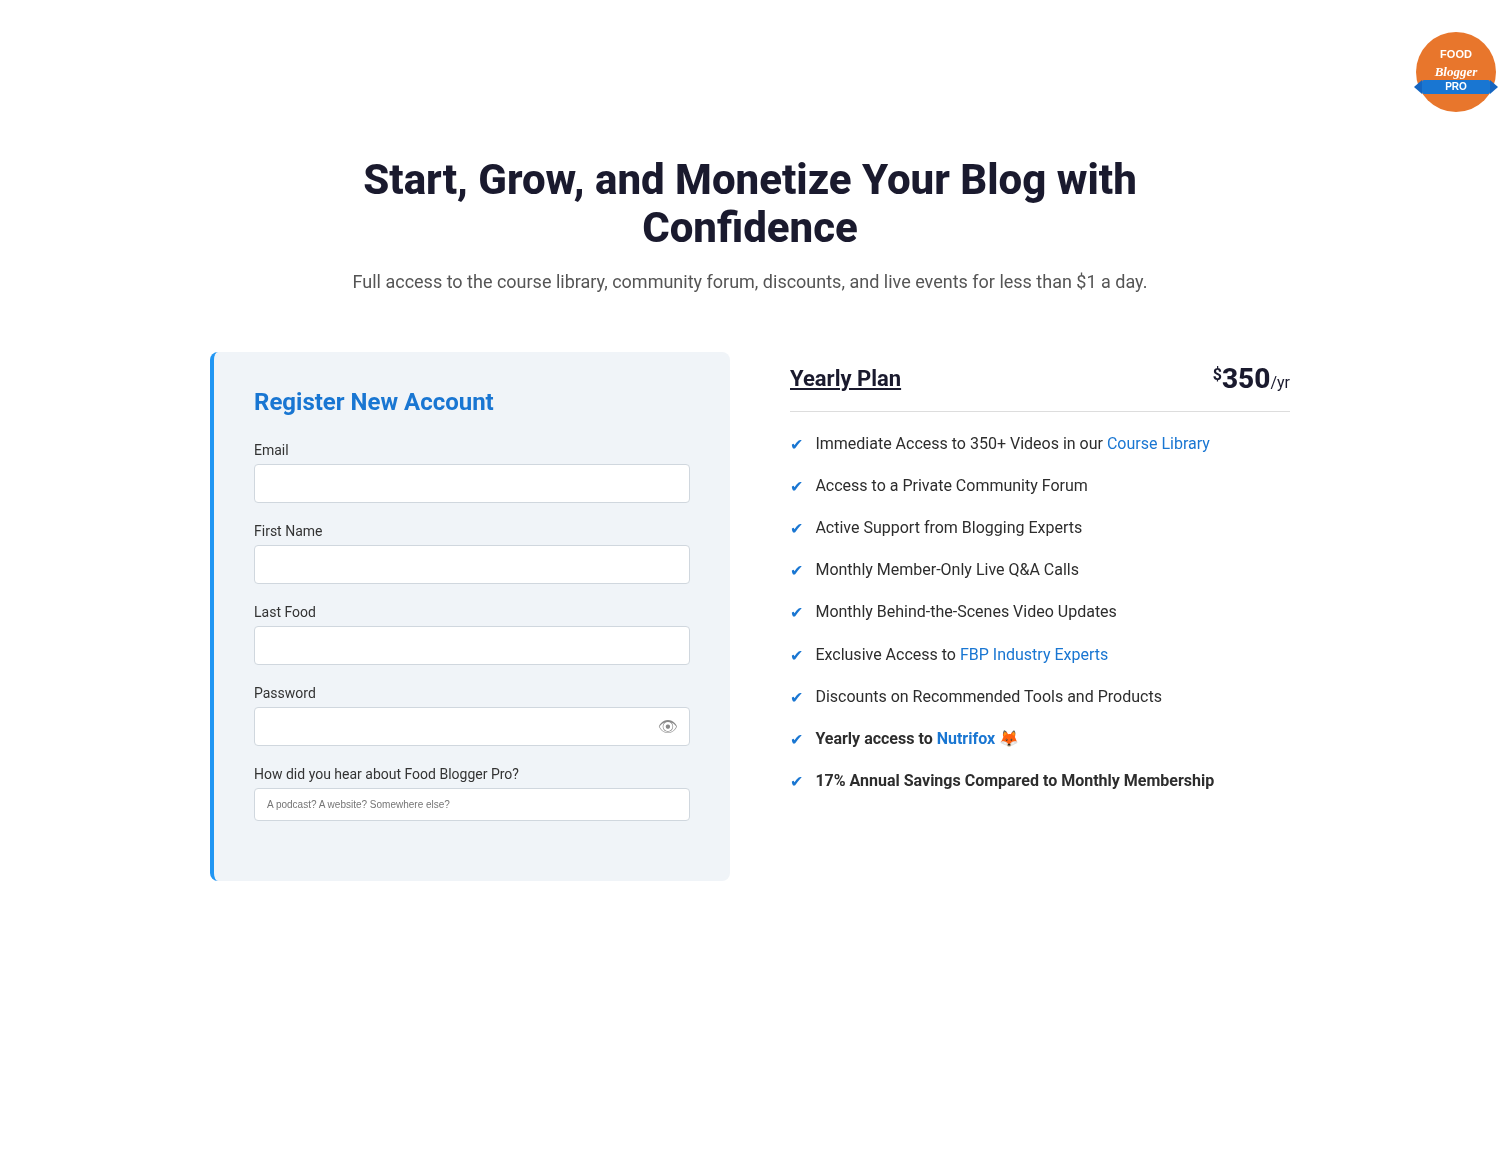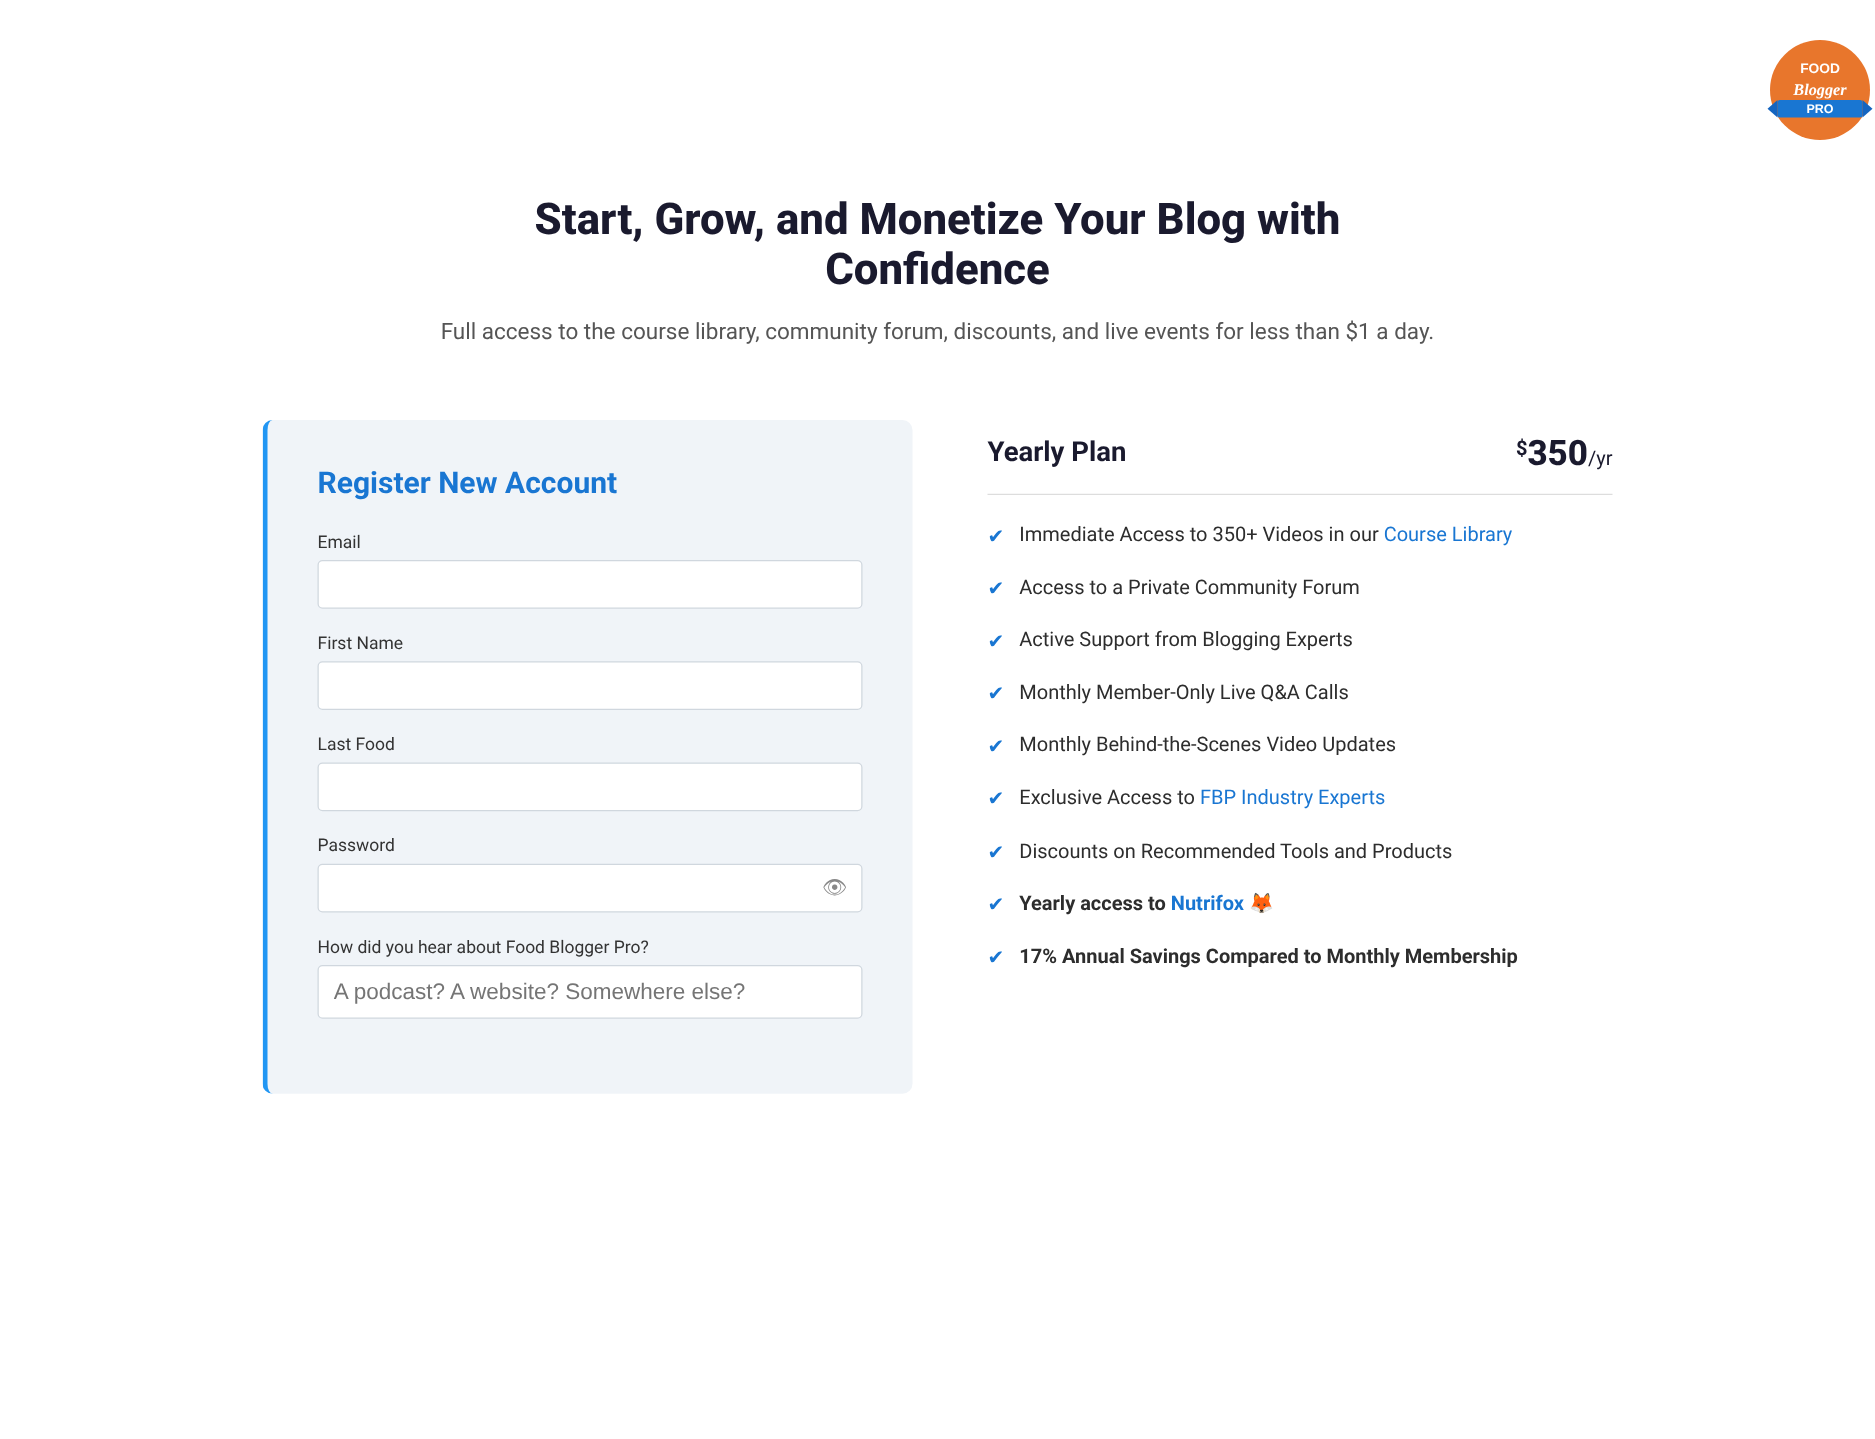--- a/index.html
+++ b/index.html
@@ -23,21 +23,21 @@
     }
 
     
     .hero {
       text-align: center;
       padding: 20px 40px 30px;
       max-width: 900px;
       margin: 0 auto;
     }
     .hero-title {
-      font-size: 35px;
+      font-size: 42px;
       font-weight: 800;
       color: #1a1a2e;
       line-height: 1.15;
       margin-bottom: 18px;
     }
     .hero-subtitle {
       font-size: 18px;
       color: #555;
       font-weight: 400;
     }
@@ -106,38 +106,39 @@
       position: absolute;
       right: 12px;
       top: 50%;
       transform: translateY(-50%);
       cursor: pointer;
       color: #888;
       font-size: 16px;
     }
     .form-input.placeholder-input {
       color: #aaa;
-      font-size: 18px;
+      font-size: 10px;
     }
 
     
     .benefits-section {
       flex: 1;
       padding-top: 10px;
     }
     .plan-header {
       display: flex;
       justify-content: space-between;
       align-items: center;
       margin-bottom: 16px;
     }
     .plan-title {
       font-size: 22px;
       font-weight: 700;
       color: #1a1a2e;
+      text-decoration: underline;
     }
     .plan-price {
       font-size: 22px;
       font-weight: 700;
       color: #1a1a2e;
     }
     .plan-price .dollar {
       font-size: 16px;
       vertical-align: super;
       font-weight: 700;

